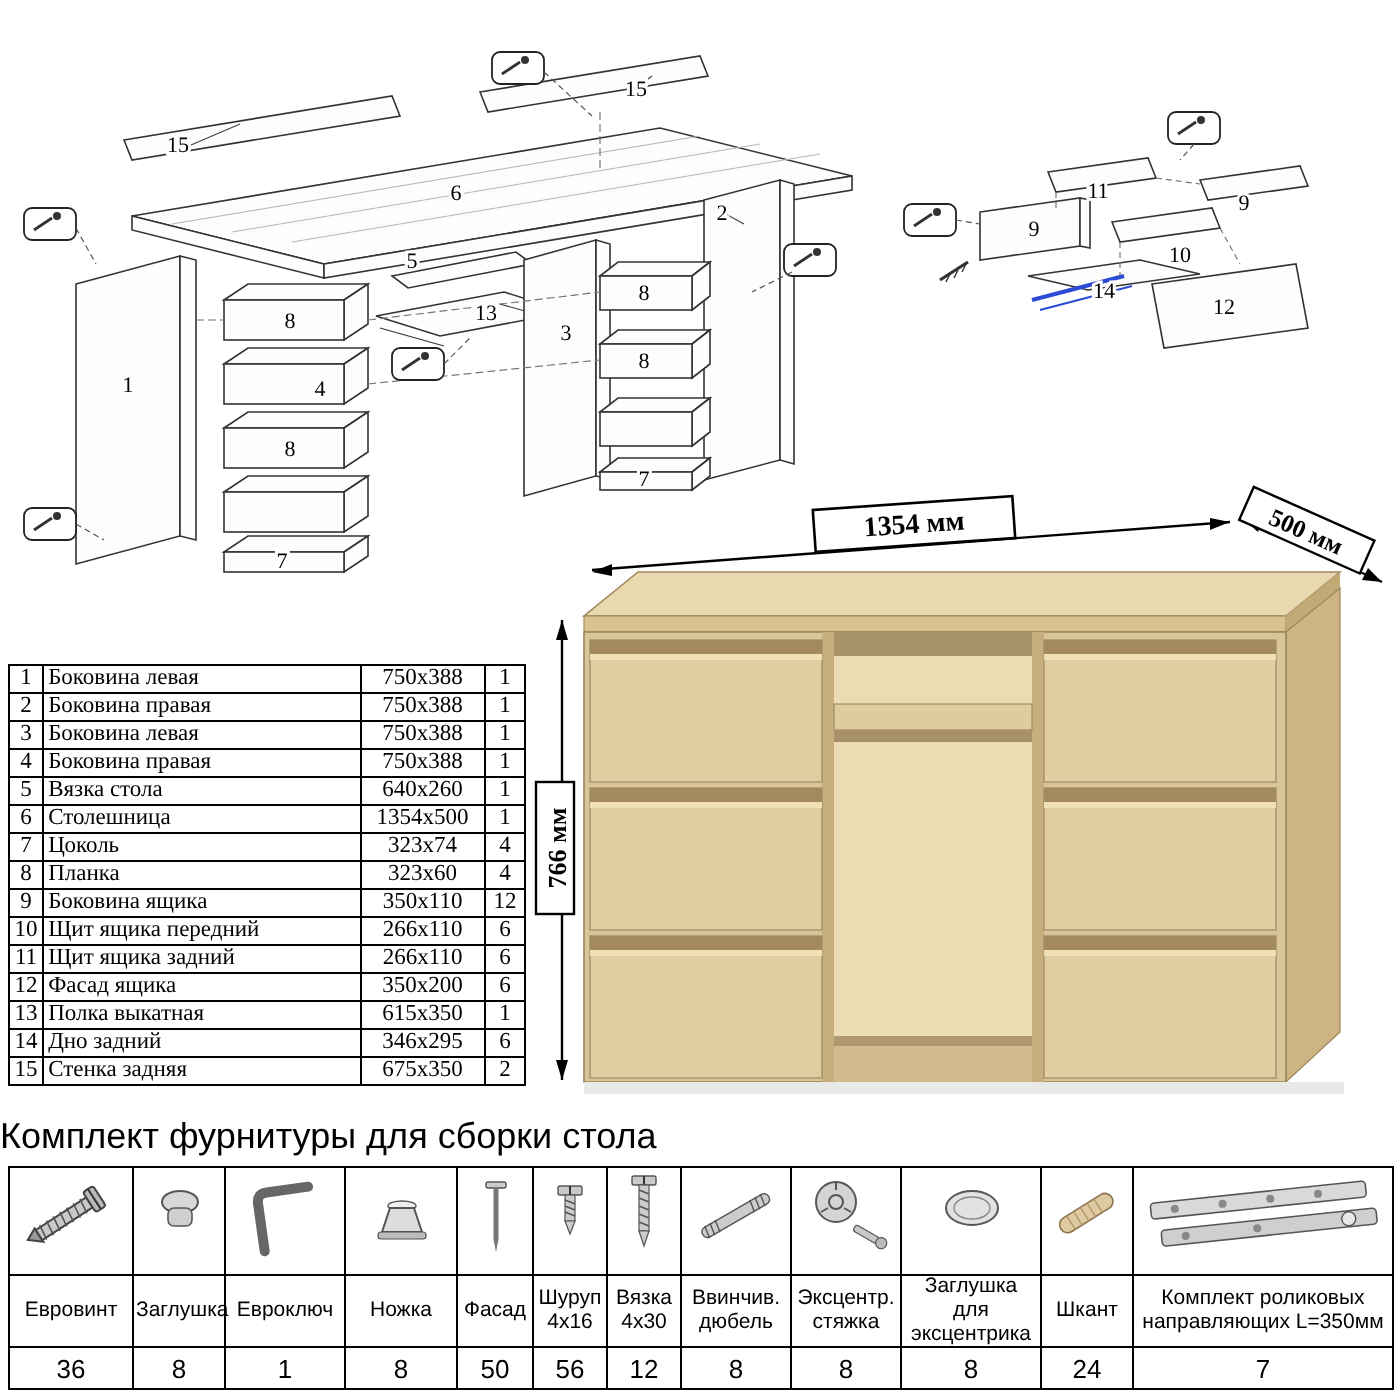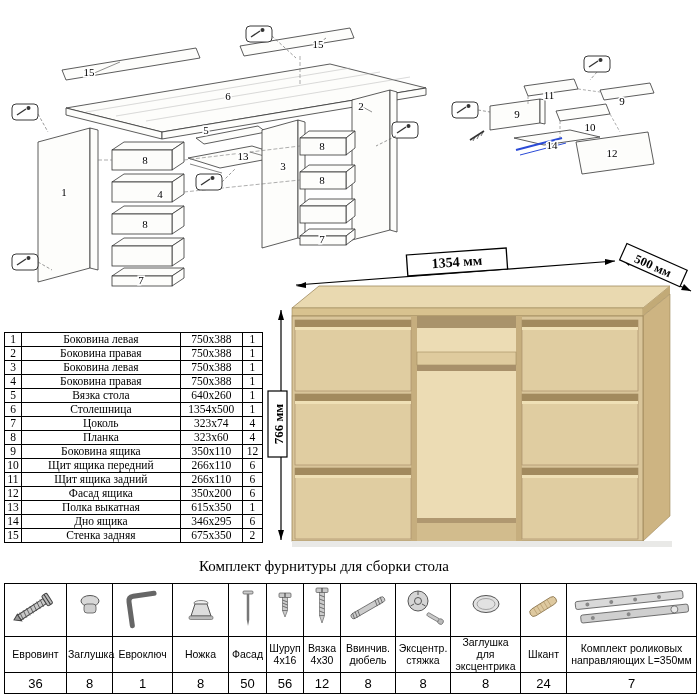--- a/index.html
+++ b/index.html
@@ -9,25 +9,25 @@
   }
   #scene{position:absolute;left:0;top:0;}
   .callout-num{font-family:"Liberation Serif",serif;font-size:11px;fill:#000;
     text-anchor:middle;paint-order:stroke;stroke:#fff;stroke-width:3px;}
   .dim-label{font-family:"Liberation Serif",serif;font-weight:bold;fill:#000;text-anchor:middle;}
 
   #parts-table{position:absolute;left:4px;top:332px;}
   #parts-table table{border-collapse:collapse;table-layout:fixed;width:259px;
     font-family:"Liberation Serif",serif;font-size:11.5px;}
   #parts-table td{border:1px solid #000;height:13px;line-height:13px;padding:0 2px;
-    overflow:hidden;white-space:nowrap;text-align:center;}
+    overflow:hidden;white-space:nowrap;}
   #parts-table td.c{text-align:center;padding:0;}
 
-  #hardware-title{position:absolute;left:0;top:558px;width:648px;text-align:center;
-    font-size:15px;font-family:Liberation Serif, serif;}
+  #hardware-title{position:absolute;left:0;top:558px;width:648px;
+    font-size:18px;font-family:Liberation Sans, sans-serif;}
   #hardware-table{position:absolute;left:4px;top:583px;}
   #hardware-table table{border-collapse:collapse;table-layout:fixed;width:692px;
     font-family:Liberation Sans, sans-serif;}
   #hardware-table td{border:1px solid #000;text-align:center;vertical-align:middle;padding:0 1px;}
   #hardware-table tr.icons td{height:50px;}
   #hardware-table tr.names td{height:30px;font-size:10.5px;line-height:1.12;}
   #hardware-table tr.qtys td{height:20px;font-size:13px;}
 </style>
 </head>
 <body>
@@ -324,21 +324,21 @@
           <td class="c">6</td>
         </tr>
       <tr>
           <td class="c">13</td>
           <td>Полка выкатная</td>
           <td class="c">615х350</td>
           <td class="c">1</td>
         </tr>
       <tr>
           <td class="c">14</td>
-          <td>Дно ящика</td>
+          <td>Дно задний</td>
           <td class="c">346х295</td>
           <td class="c">6</td>
         </tr>
       <tr>
           <td class="c">15</td>
           <td>Стенка задняя</td>
           <td class="c">675х350</td>
           <td class="c">2</td>
         </tr>
     </tbody>

